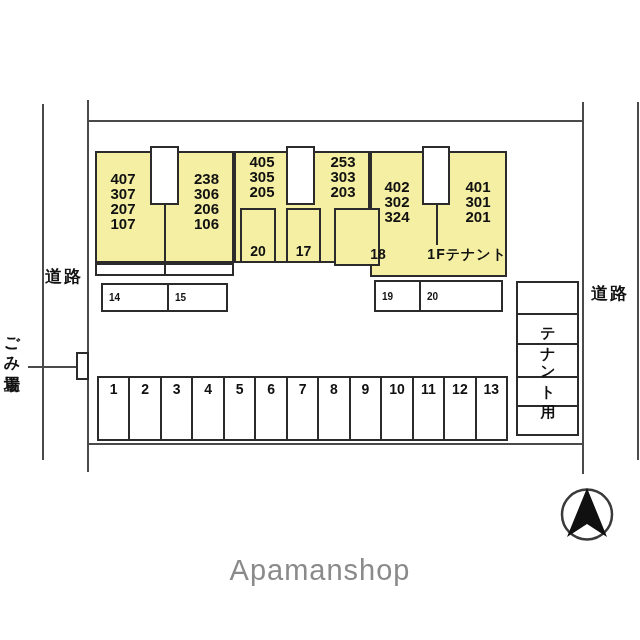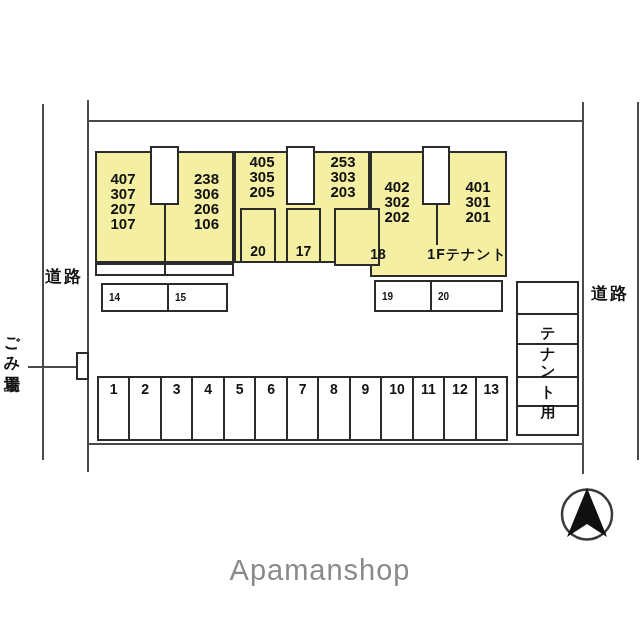--- a/index.html
+++ b/index.html
@@ -113,21 +113,21 @@
       <span>205</span>
     </div>
   <div class="units" style="left:316px;width:54px;top:154px;">
       <span>253</span>
       <span>303</span>
       <span>203</span>
     </div>
   <div class="units" style="left:371px;width:52px;top:179px;">
       <span>402</span>
       <span>302</span>
-      <span>202</span>
+      <span>324</span>
     </div>
   <div class="units" style="left:450px;width:56px;top:179px;">
       <span>401</span>
       <span>301</span>
       <span>201</span>
     </div>
   <div class="tenant-label" style="left:370px;width:137px;top:246px;">1Fテナント</div>
 
   <div class="cstall" style="left:240px;top:208px;width:36px;height:55px;">20</div>
   <div class="cstall" style="left:286px;top:208px;width:35px;height:55px;">17</div>
@@ -135,21 +135,21 @@
 
   <div class="porch" style="left:95px;top:263px;width:139px;height:13px;">
     <div style="position:absolute;left:67px;top:0;bottom:0;width:2px;background:var(--edge);"></div>
   </div>
 
   <div class="pbox" style="left:101px;top:283px;width:127px;height:29px;">
     <div class="cell" style="width:64px;">14</div>
     <div class="cell" style="flex:1;">15</div>
   </div>
   <div class="pbox" style="left:374px;top:280px;width:129px;height:32px;">
-    <div class="cell" style="width:54px;">19</div>
+    <div class="cell" style="width:43px;">19</div>
     <div class="cell" style="flex:1;">20</div>
   </div>
 
   <div class="tcol" style="left:516px;top:281px;width:63px;height:155px;">
     <div class="tcell" style="height:30px;"></div>
     <div class="tcell" style="height:30px;"></div>
     <div class="tcell" style="height:33px;"></div>
     <div class="tcell" style="height:29px;"></div>
     <div class="tcell" style="height:29px;"></div>
     <div class="vtext" style="position:absolute;left:50%;transform:translateX(-50%);top:34px;height:90px;font-size:15px;letter-spacing:2px;">テナント用</div>

